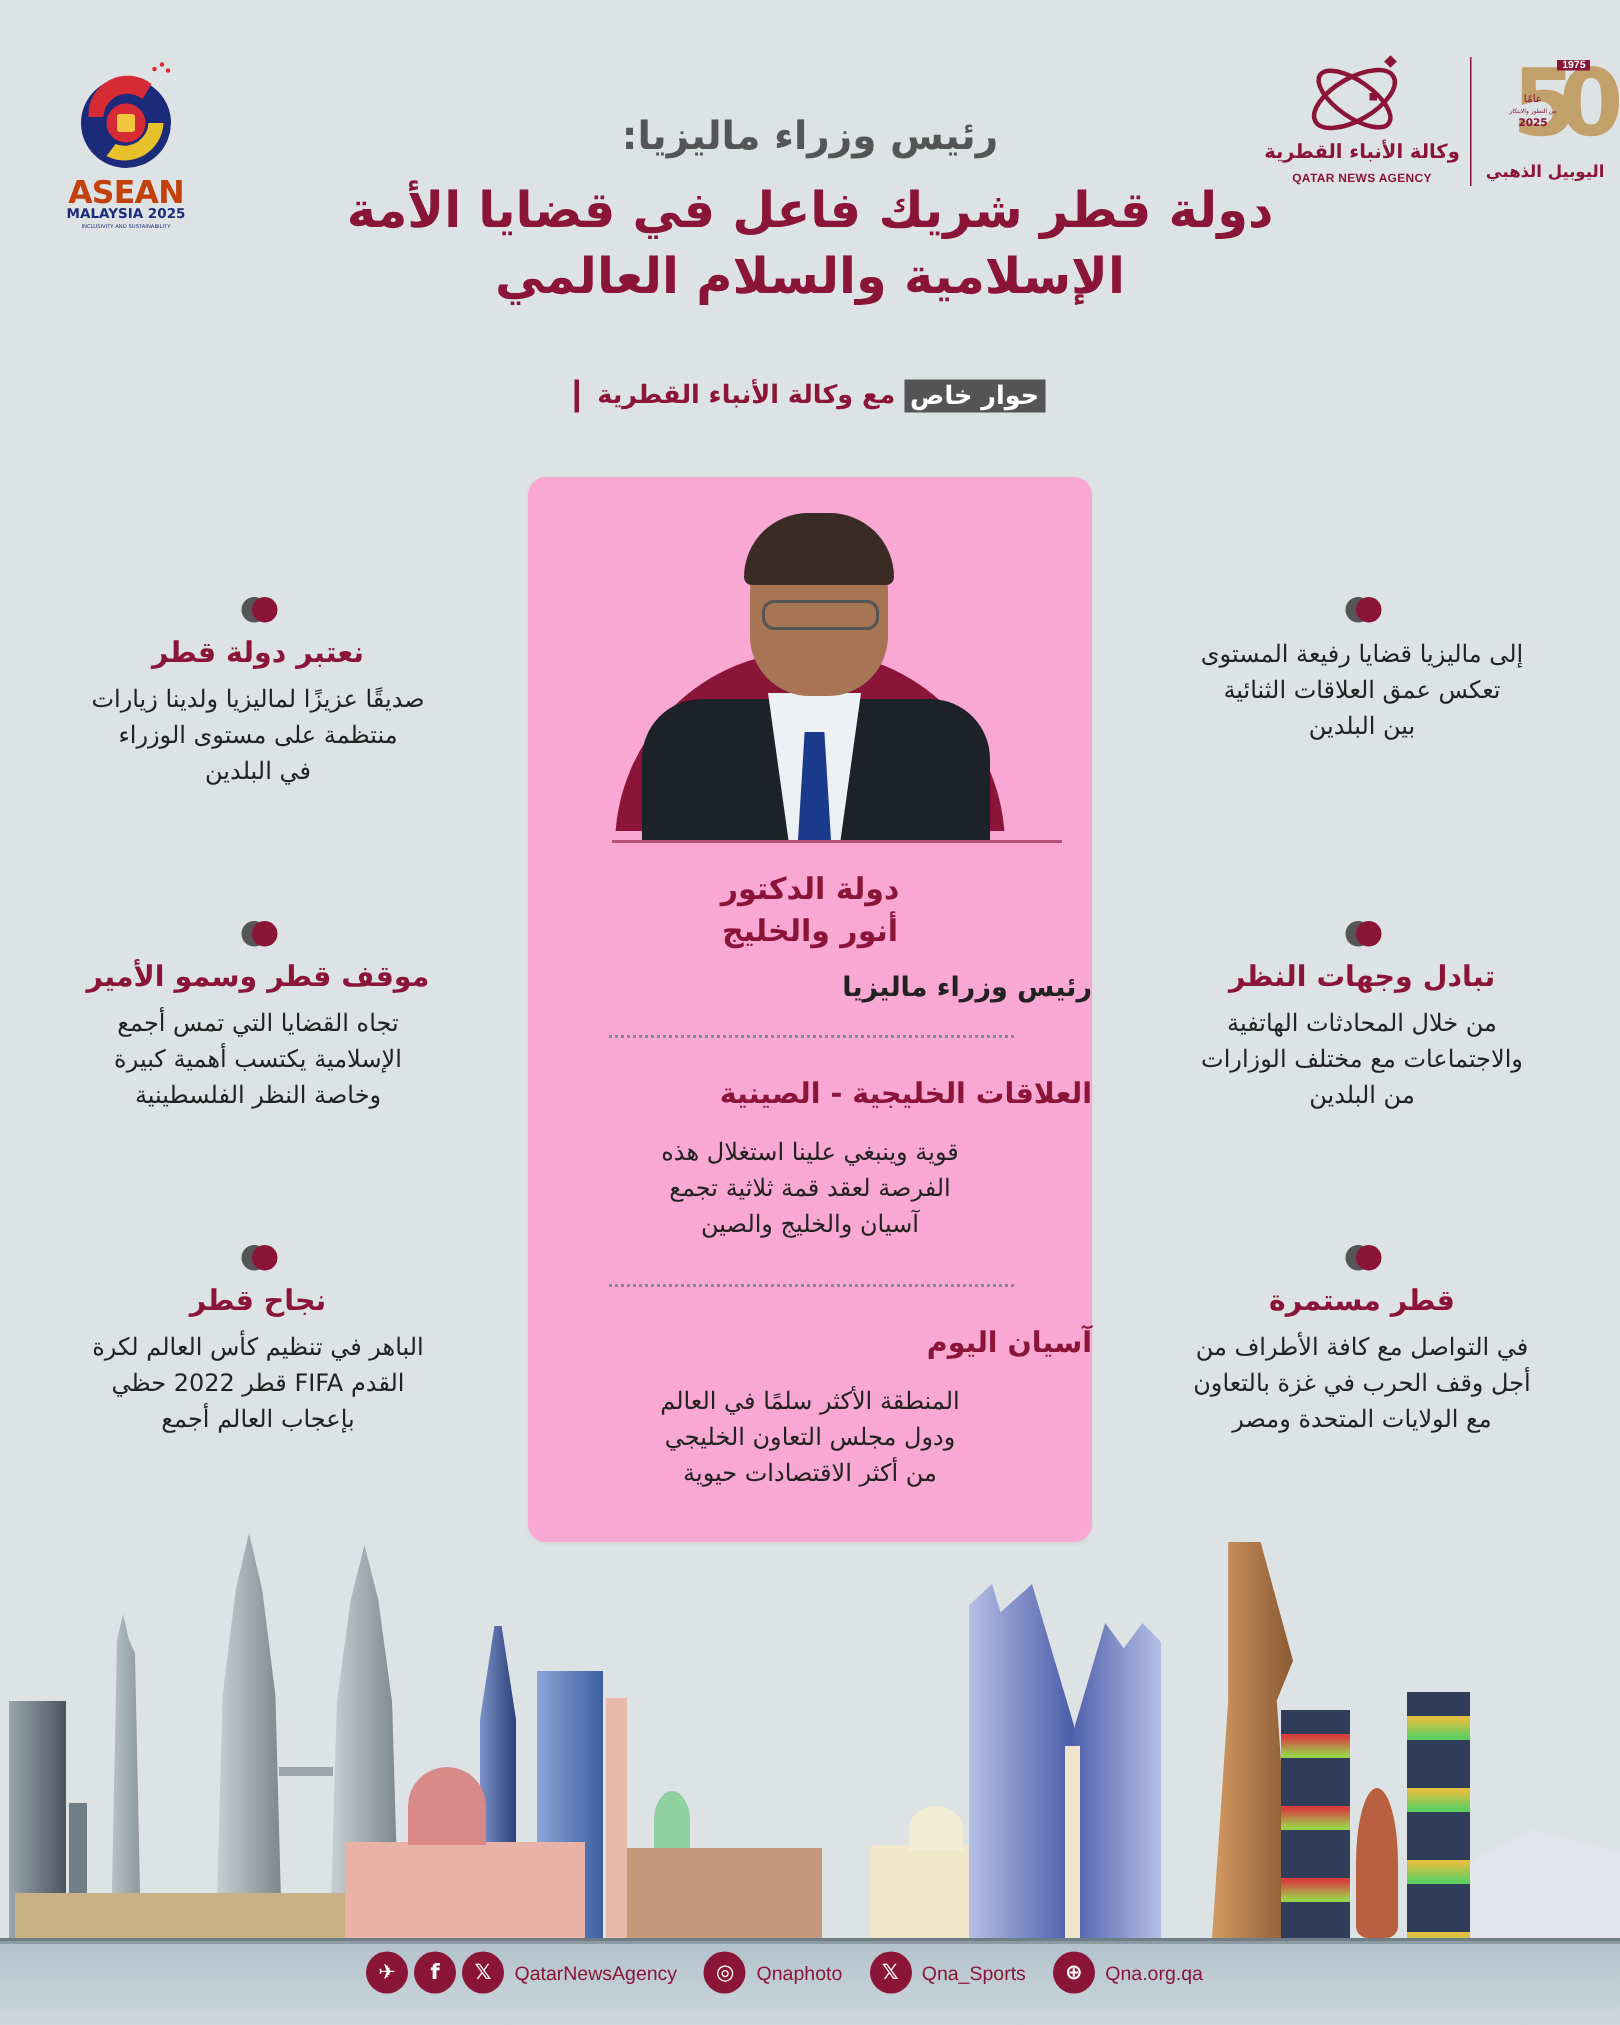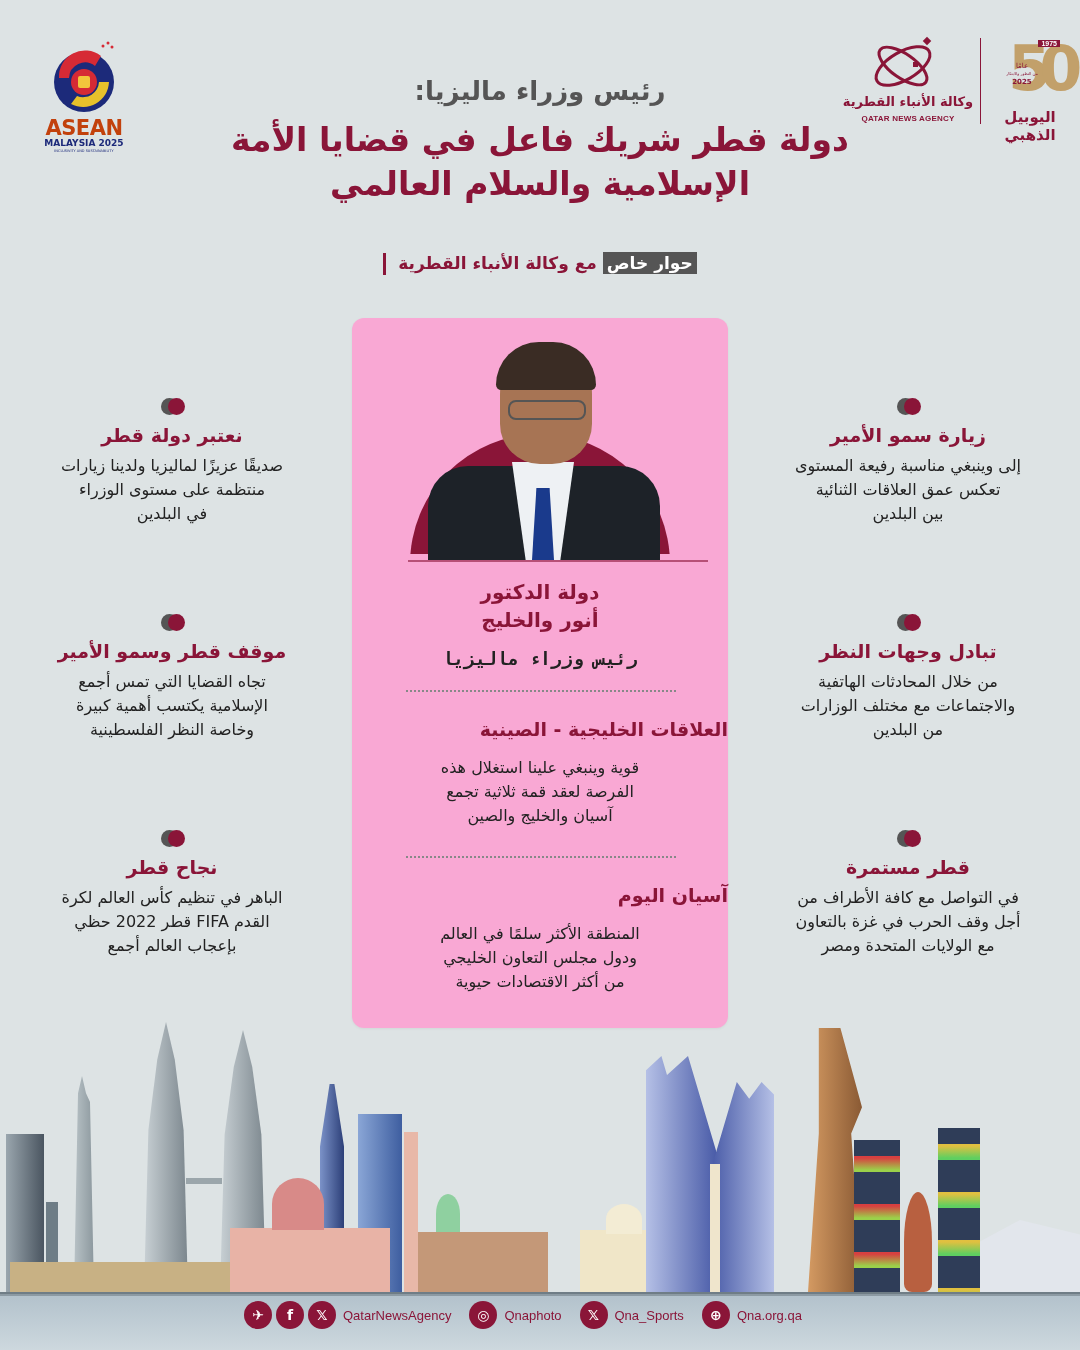--- a/index.html
+++ b/index.html
@@ -22,21 +22,21 @@
 
   
   .qna-logo { left: 840px; top: 32px; width: 220px; height: 100px; direction: ltr; }
   .qna-mark { position: absolute; left: 28px; top: 4px; width: 70px; height: 56px; }
   .qna-ar { position: absolute; left: 0; top: 62px; width: 136px; text-align: center; font-size: 13px; color: #8a1538; font-weight: 700; direction: rtl; }
   .qna-en { position: absolute; left: 0; top: 82px; width: 136px; text-align: center; font-size: 8px; color: #8a1538; font-weight: 700; letter-spacing: 0.2px; font-family: "Liberation Sans", sans-serif; }
   .qna-divider { position: absolute; left: 140px; top: 6px; width: 1px; height: 86px; background: #8a1538; }
   .jubilee { position: absolute; left: 150px; top: 4px; width: 80px; height: 90px; }
   .jub-50 { position: absolute; left: 18px; top: 0; font-size: 62px; color: #c2a06a; font-weight: 700; line-height: 66px; letter-spacing: -12px; font-family: "DejaVu Sans", sans-serif; }
   .jub-year { position: absolute; right: 10px; top: 4px; background: #8a1538; color: #fff; font-size: 7px; font-weight: 700; padding: 0 3px; font-family: "Liberation Sans", sans-serif; }
-  .jub-label { position: absolute; left: 0; top: 72px; width: 80px; text-align: center; font-size: 15px; font-weight: 700; color: #8a1538; direction: rtl; }
+  .jub-label { position: absolute; left: 0; top: 72px; width: 80px; text-align: center; font-size: 11px; font-weight: 700; color: #8a1538; direction: rtl; }
   .jub-inner { position: absolute; left: 16px; top: 26px; width: 32px; text-align: center; color: #8a1538; font-size: 7px; line-height: 8px; direction: rtl; }
 
   
   .kicker { left: 0; width: 1080px; top: 76px; text-align: center; font-size: 26px; color: #555; font-weight: 700; }
   .headline { left: 0; width: 1080px; top: 118px; text-align: center; font-size: 33px; line-height: 44px; color: #8a1538; font-weight: 700; }
   .interview-line { left: 0; width: 1080px; top: 253px; text-align: center; font-size: 17px; color: #8a1538; font-weight: 700; }
   .interview-chip { background: #555; color: #fff; padding: 1px 4px; }
   .interview-rest { color: #8a1538; }
   .interview-bar { display: inline-block; width: 3px; height: 22px; background: #8a1538; vertical-align: middle; margin-right: 6px; }
 
@@ -46,21 +46,21 @@
   .arc { position: absolute; left: 30px; top: 108px; width: 260px; height: 260px; border-radius: 50%; background: #8a1538; clip-path: inset(0 0 140px 0); }
   .person-head { position: absolute; left: 120px; top: 22px; width: 92px; height: 116px; background: #a77454; border-radius: 46px 46px 40px 40px; }
   .person-hair { position: absolute; left: 116px; top: 16px; width: 100px; height: 48px; background: #3a2c24; border-radius: 50px 50px 6px 6px; }
   .person-glasses { position: absolute; left: 128px; top: 74px; width: 78px; height: 20px; border: 2px solid #555; border-radius: 8px; }
   .person-body { position: absolute; left: 48px; top: 140px; width: 232px; height: 94px; background: #1d2228; border-radius: 40px 40px 0 0; }
   .person-shirt { position: absolute; left: 132px; top: 136px; width: 62px; height: 98px; background: #eef1f4; clip-path: polygon(0 0, 100% 0, 78% 100%, 22% 100%); }
   .person-tie { position: absolute; left: 152px; top: 162px; width: 22px; height: 72px; background: #1a3a8c; clip-path: polygon(20% 0, 80% 0, 100% 100%, 0 100%); }
   .portrait-base { position: absolute; left: 28px; top: 234px; width: 300px; height: 2px; background: #8a1538; opacity: 0.6; }
 
   .c-name { position: absolute; left: 0; width: 376px; top: 260px; text-align: center; font-size: 20px; line-height: 28px; color: #8a1538; font-weight: 700; }
-  .c-role { position: absolute; left: 0; width: 376px; top: 330px; text-align: center; font-size: 18px; color: #222; font-weight: 700; font-family: Liberation Mono, monospace; }
+  .c-role { position: absolute; left: 0; width: 376px; top: 330px; font-size: 18px; color: #222; font-weight: 700; }
   .c-div { position: absolute; left: 54px; width: 270px; height: 0; border-top: 2px dotted #888; }
   .c-sec-title { position: absolute; left: 0; width: 376px; text-align: right; font-size: 19px; color: #8a1538; font-weight: 700; }
   .c-sec-body { position: absolute; left: 0; width: 376px; text-align: center; font-size: 16px; line-height: 24px; color: #222; }
 
   
   .side-block { width: 300px; text-align: center; }
   .bullet { position: relative; width: 30px; height: 18px; margin: 0 auto 8px; }
   .bullet .g { position: absolute; left: 4px; top: 0; width: 17px; height: 17px; border-radius: 50%; background: #555; }
   .bullet .m { position: absolute; left: 11px; top: 0; width: 17px; height: 17px; border-radius: 50%; background: #8a1538; }
   .s-title { font-size: 19px; font-weight: 700; color: #8a1538; margin-bottom: 8px; }
@@ -166,23 +166,22 @@
     <div>ودول مجلس التعاون الخليجي</div>
     <div>من  أكثر الاقتصادات حيوية</div>
   </div>
 </div>
 
 <div class="abs side-block" style="left:758px; top:398px">
   <div class="bullet">
       <span class="g"></span>
       <span class="m"></span>
     </div>
-  <div class="s-title">زيارة سمو الأمير</div>
-  <div class="s-body">
-    <div>إلى وينبغي مناسبة رفيعة المستوى</div>
+  <div class="s-body">
+    <div>إلى ماليزيا قضايا رفيعة المستوى</div>
     <div>تعكس عمق العلاقات الثنائية</div>
     <div>بين البلدين</div>
   </div>
 </div>
 <div class="abs side-block" style="left:758px; top:614px">
   <div class="bullet">
       <span class="g"></span>
       <span class="m"></span>
     </div>
   <div class="s-title">تبادل وجهات النظر</div>

